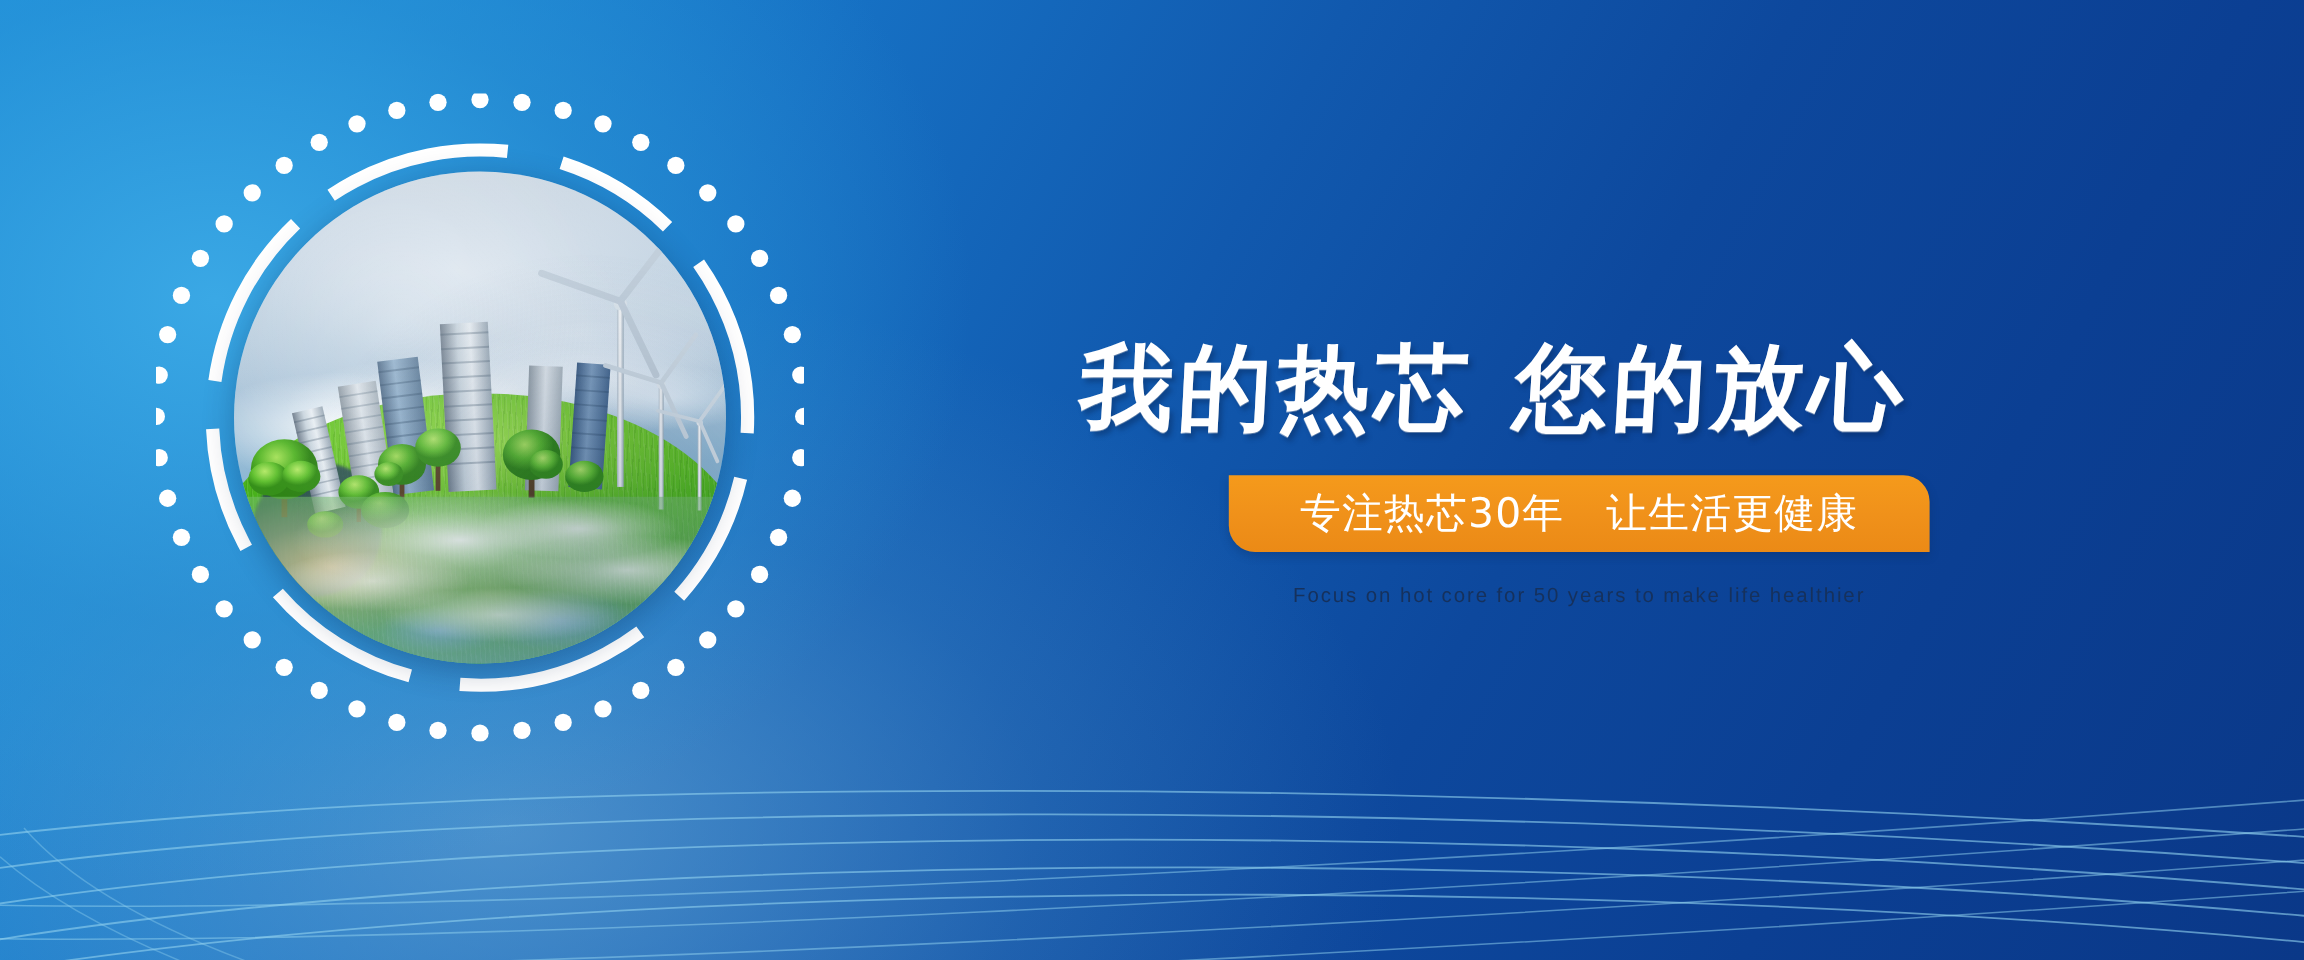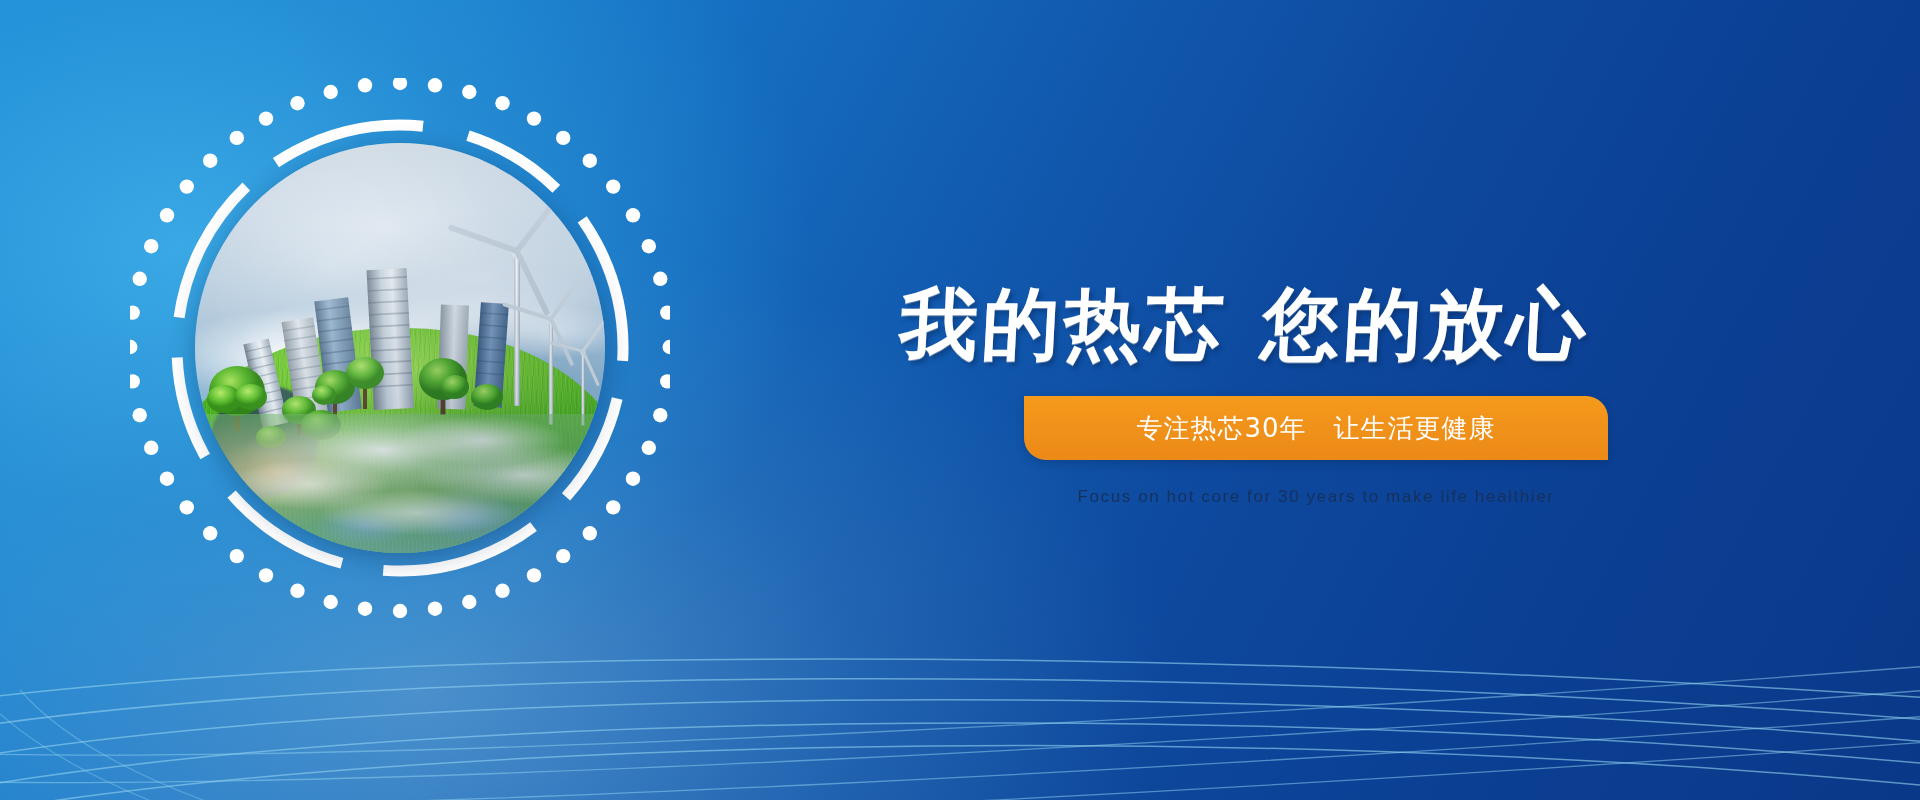--- a/index.html
+++ b/index.html
@@ -111,21 +111,21 @@
   .headline .sp{display:inline-block;width:34px;}
 
   .badge{
     position:absolute;left:1024px;top:396px;width:584px;height:64px;
     border-radius:0 22px 0 22px;
     background:linear-gradient(180deg,#f59a1b 0%,#f0911a 52%,#eb8a16 100%);
     box-shadow:0 3px 8px rgba(10,40,85,.30);
     display:flex;align-items:center;justify-content:center;
   }
   .badge-text{
-    color:#ffffff;font-size:26px;letter-spacing:1px;white-space:nowrap;
+    color:#ffffff;font-size:34px;letter-spacing:1px;white-space:nowrap;
     font-family:"DejaVu Sans","Liberation Sans",sans-serif;
   }
 
   .subtitle{
     position:absolute;left:1024px;top:484px;width:584px;height:26px;
     text-align:center;color:#16315c;font-size:17px;letter-spacing:1.6px;
     line-height:26px;white-space:nowrap;
     font-family:"Liberation Sans",sans-serif;
   }
 </style>
@@ -383,21 +383,21 @@
       <div class="globe-shade"></div>
     </div>
   </div>
 
   <div class="headline"><span>我的热芯</span><span class="sp"></span><span>您的放心</span></div>
 
   <div class="badge">
     <span class="badge-text">专注热芯30年　让生活更健康</span>
   </div>
 
-  <div class="subtitle">Focus on hot core for 30 years to make life healthier</div>
+  <div class="subtitle">Focus on hot core for 50 years to make life healthier</div>
 
   <svg class="mesh" viewBox="0 0 1920 250" preserveAspectRatio="none">
     <g fill="none" stroke="#8fd0ee" stroke-width="1.5" opacity=".62">
       <path d="M-20,148 C420,96 1160,96 1930,148"></path>
       <path d="M-20,176 C400,116 1180,112 1930,170"></path>
       <path d="M-20,206 C400,140 1190,128 1930,192"></path>
       <path d="M-20,236 C400,166 1200,148 1930,214"></path>
       <path d="M-20,262 C400,192 1210,168 1930,236"></path>
     </g>
     <g fill="none" stroke="#8fd0ee" stroke-width="1.3" opacity=".52">

